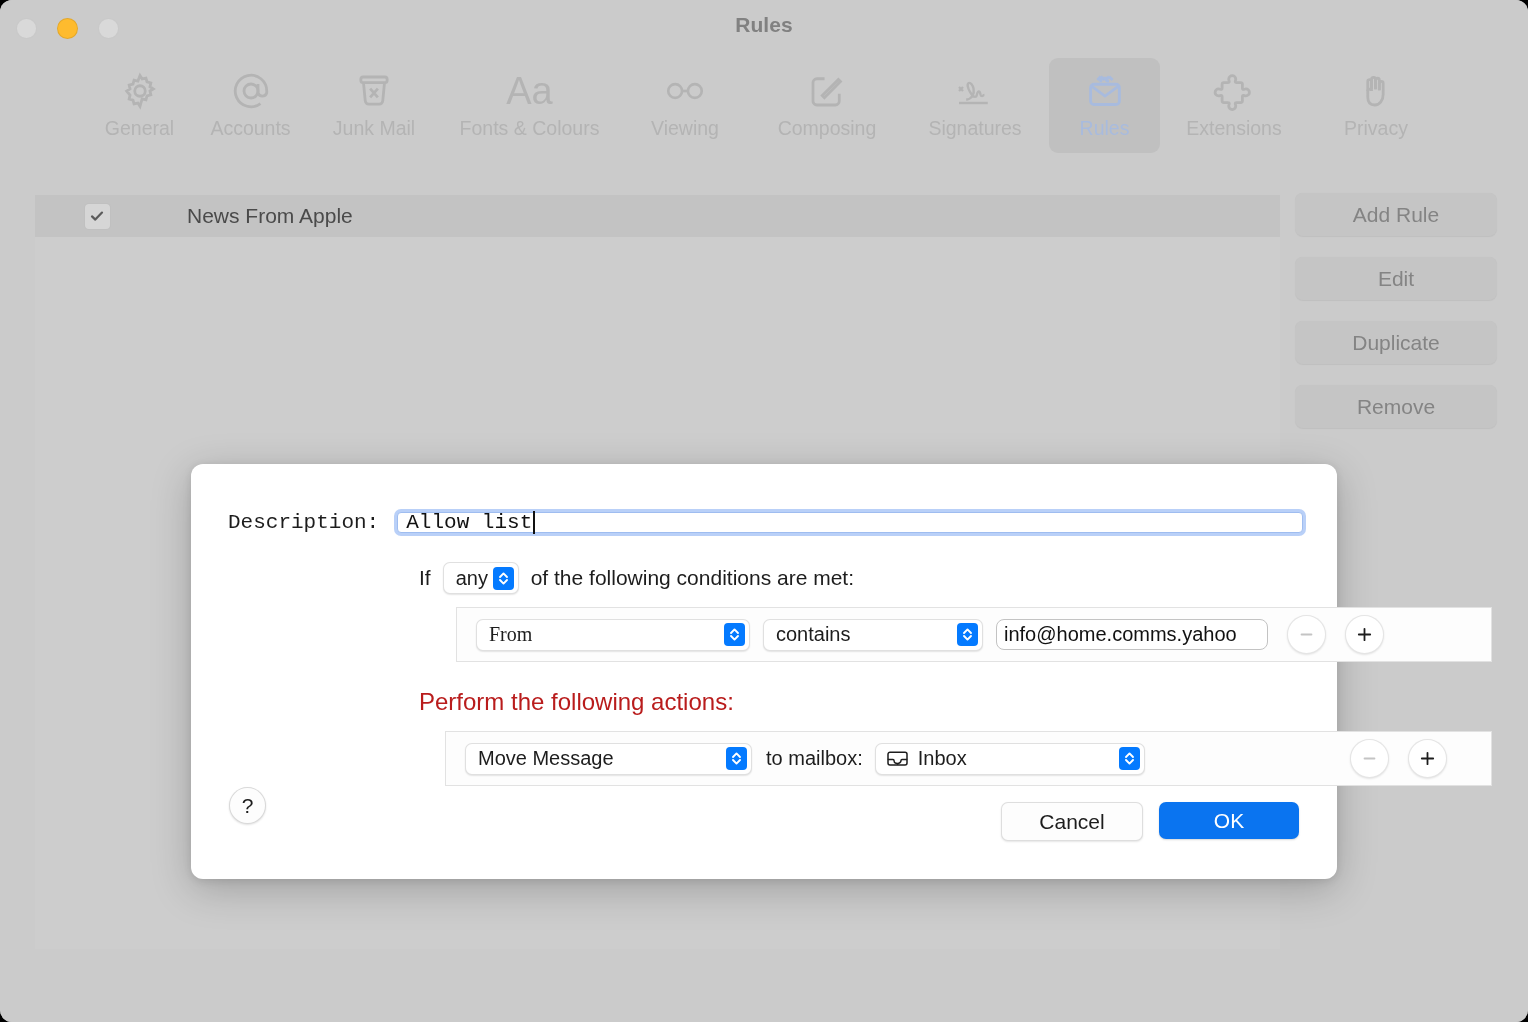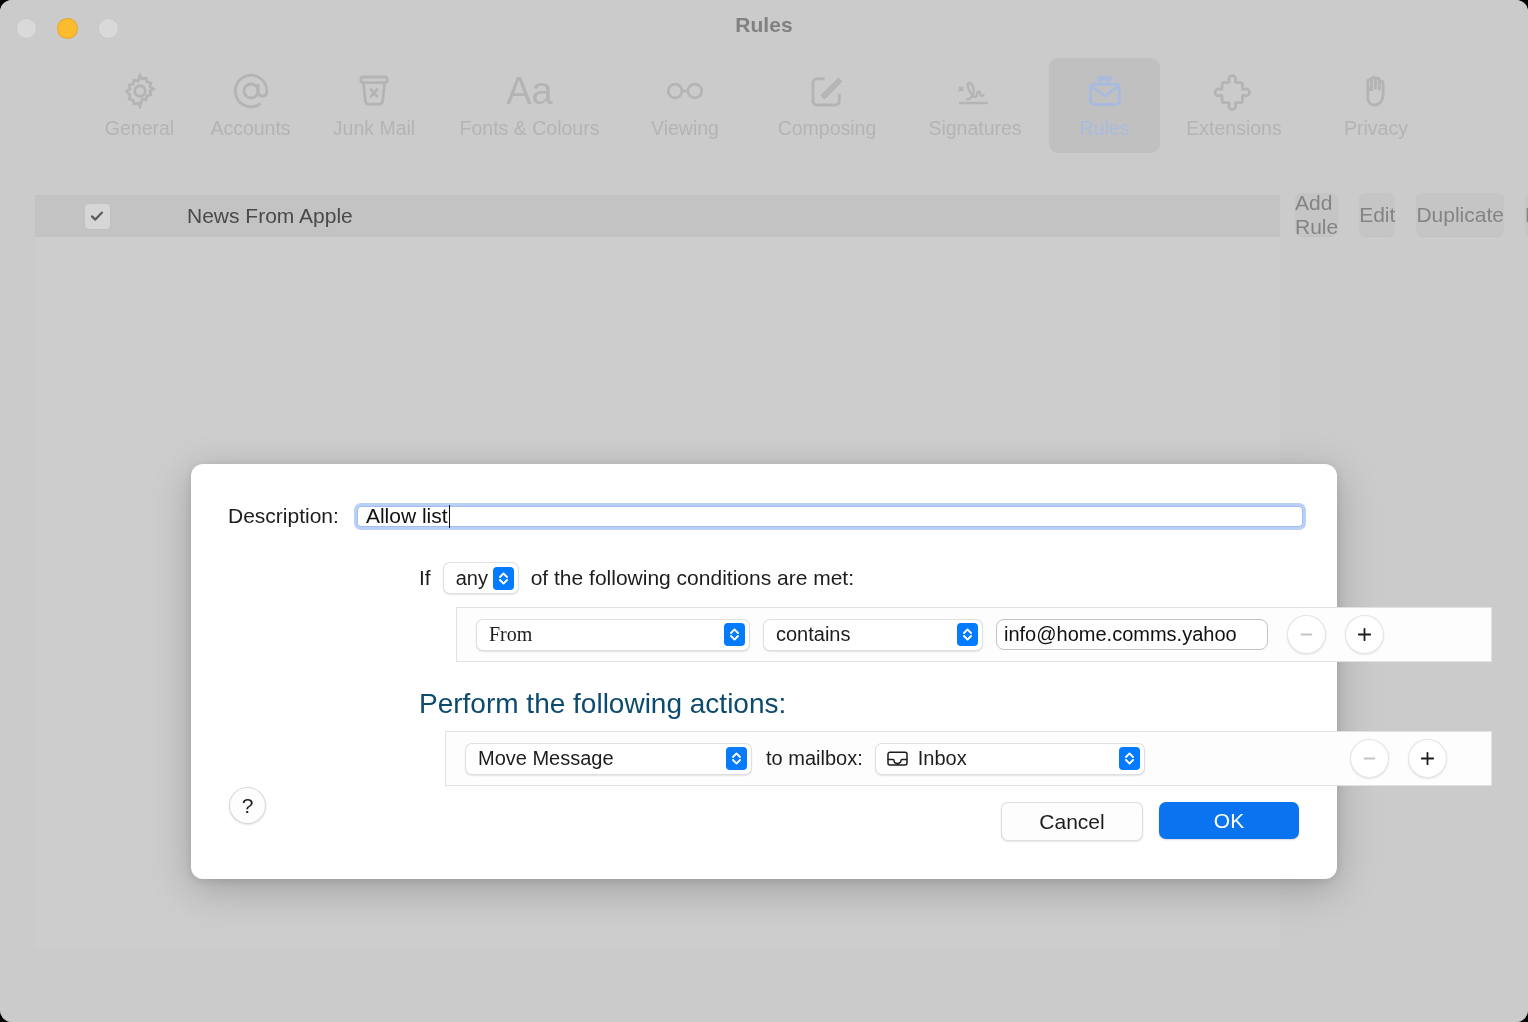--- a/index.html
+++ b/index.html
@@ -173,20 +173,21 @@
     font-size: 21px;
     color: #4a4a4a;
   }
 
   
   #side-buttons {
     position: absolute;
     left: 1295px; top: 34px;
     width: 202px;
     display: flex;
+    flex-direction: column;
     gap: 21px;
   }
   .side-btn {
     height: 43px;
     border-radius: 8px;
     background: #c5c5c5;
     color: #848484;
     font-size: 21px;
     display: flex;
     align-items: center;
@@ -204,21 +205,21 @@
     background: #ffffff;
     border-radius: 12px;
     box-shadow: 0 10px 40px rgba(0,0,0,0.22), 0 2px 8px rgba(0,0,0,0.10);
   }
 
   .sheet-row {
     position: absolute;
     display: flex;
     align-items: center;
   }
-  #desc-row { left: 37px; top: 40px; width: 1075px; }
+  #desc-row { left: 37px; top: 47px; width: 1075px; font-family: Liberation Mono, monospace; }
   .field-label {
     font-size: 21px;
     color: #1d1d1d;
     white-space: nowrap;
   }
   #desc-input {
     margin-left: 18px;
     flex: 1;
     height: 21px;
     border-radius: 4px;
@@ -315,22 +316,22 @@
     display: flex;
     align-items: center;
     justify-content: center;
     cursor: default;
     flex: none;
   }
 
   #perform-label {
     position: absolute;
     left: 228px; top: 224px;
-    font-size: 28px;
-    color: #0c4a6e;
+    font-size: 24px;
+    color: #b91c1c;
   }
 
   .mailbox-label {
     font-size: 20px;
     color: #1d1d1d;
     margin: 0 12px 0 14px;
     white-space: nowrap;
   }
 
   

